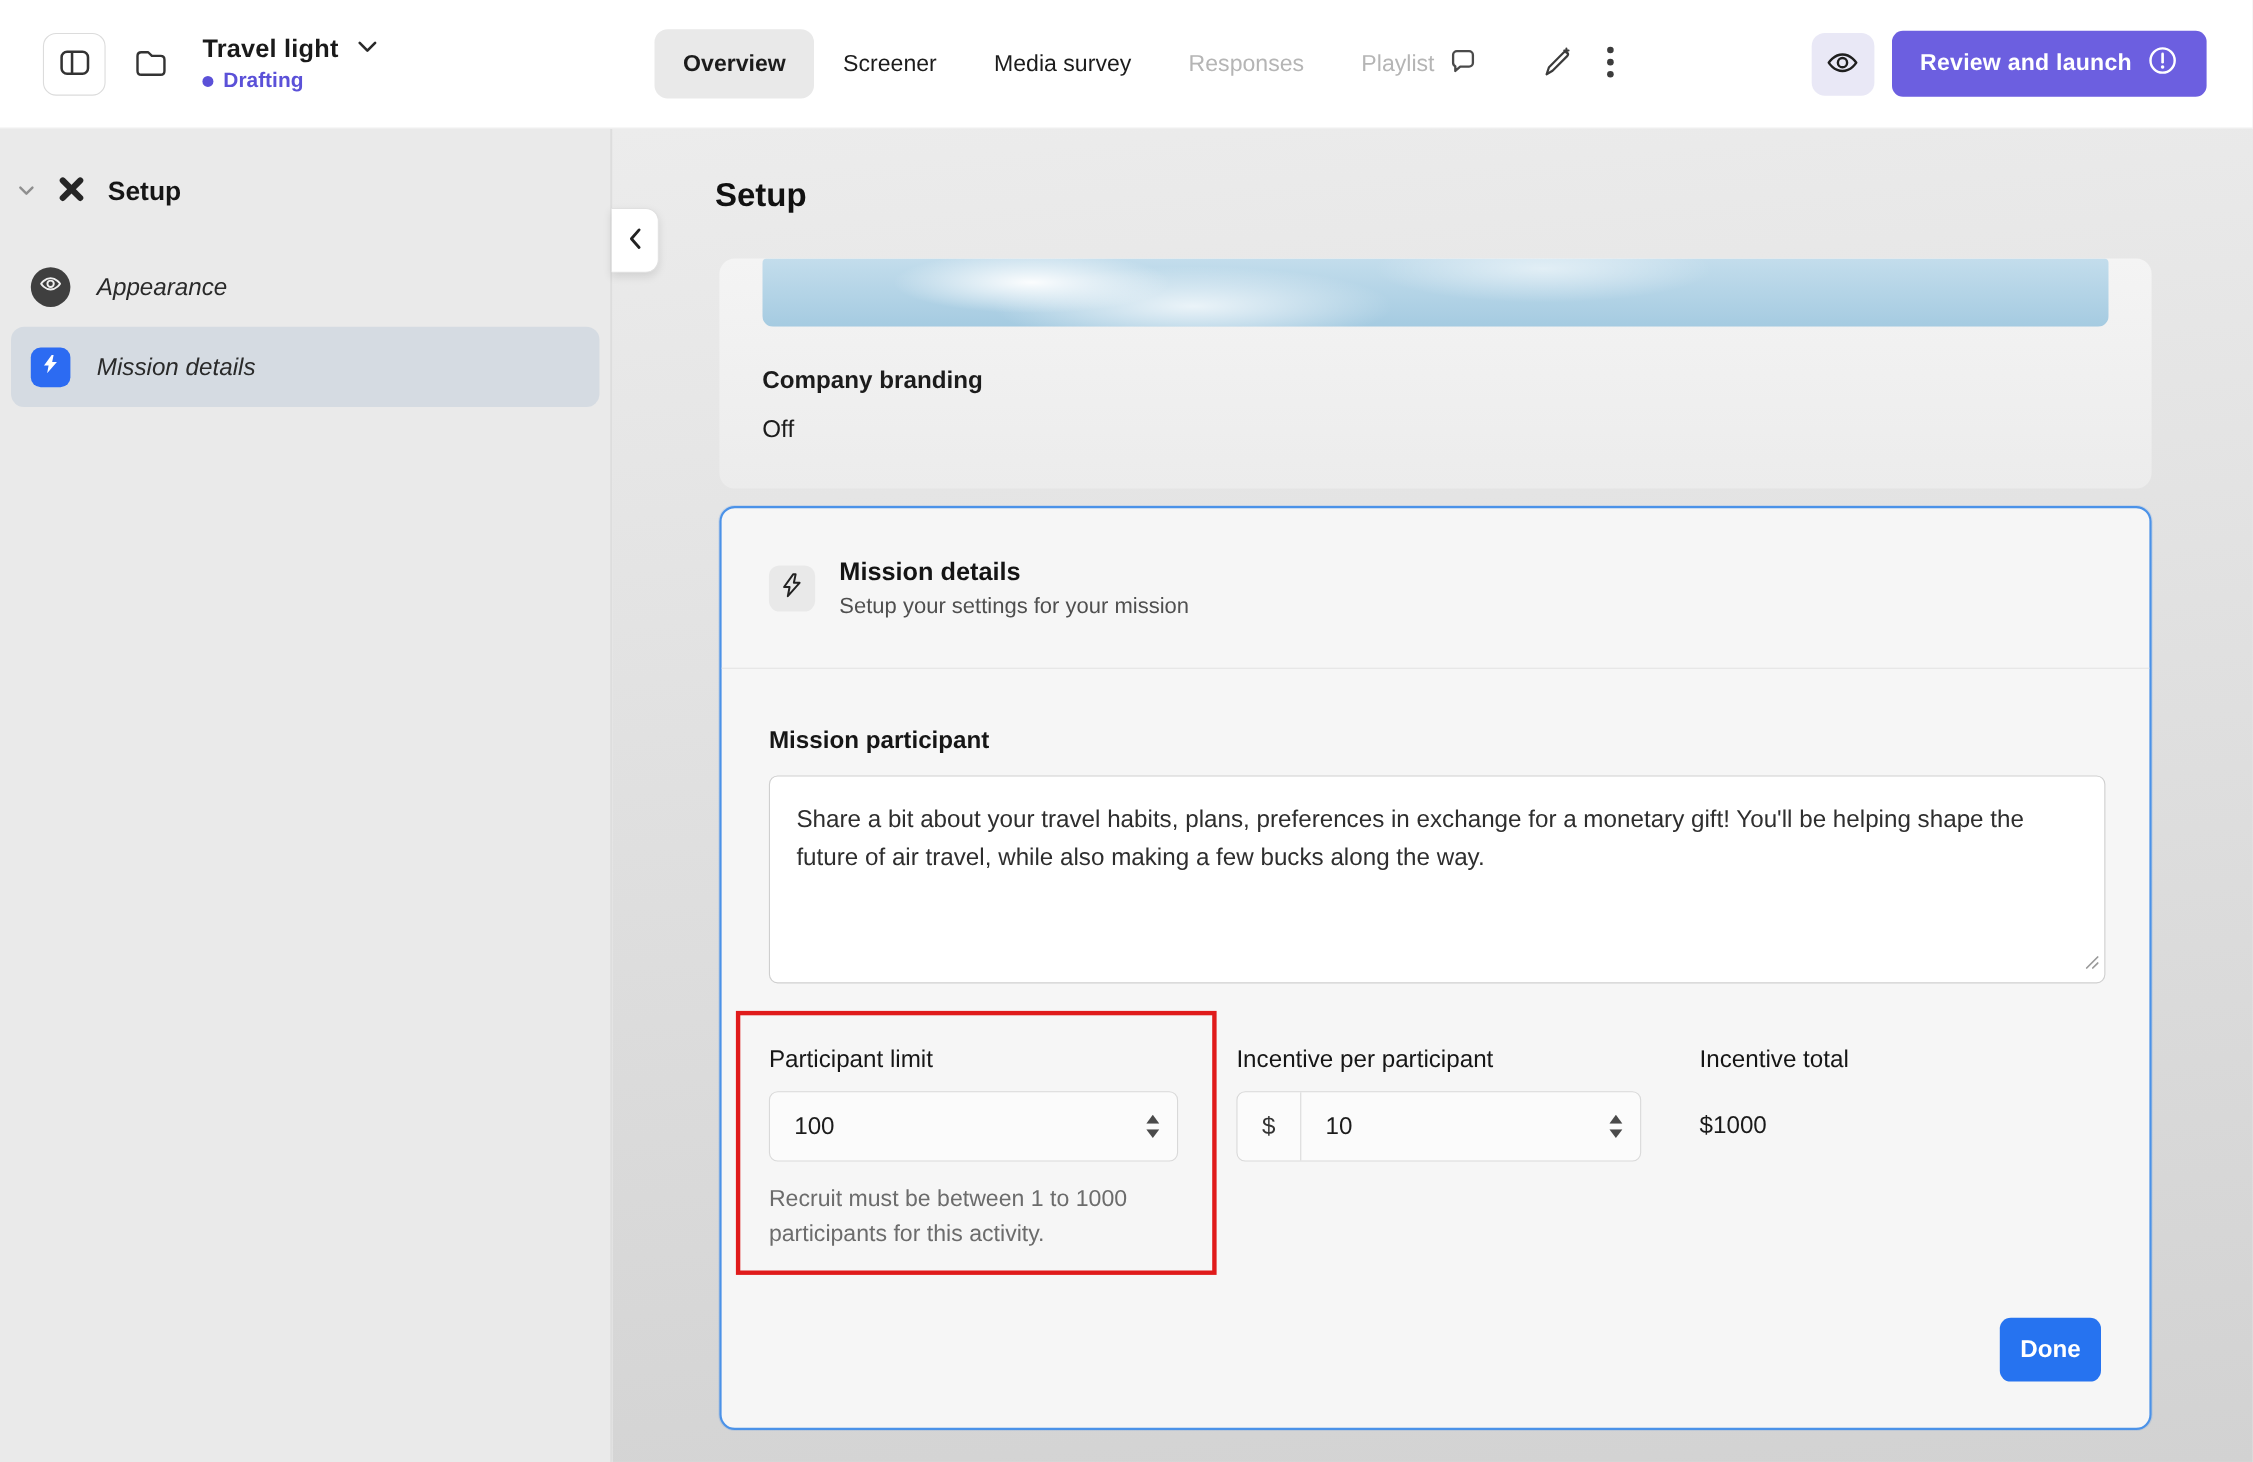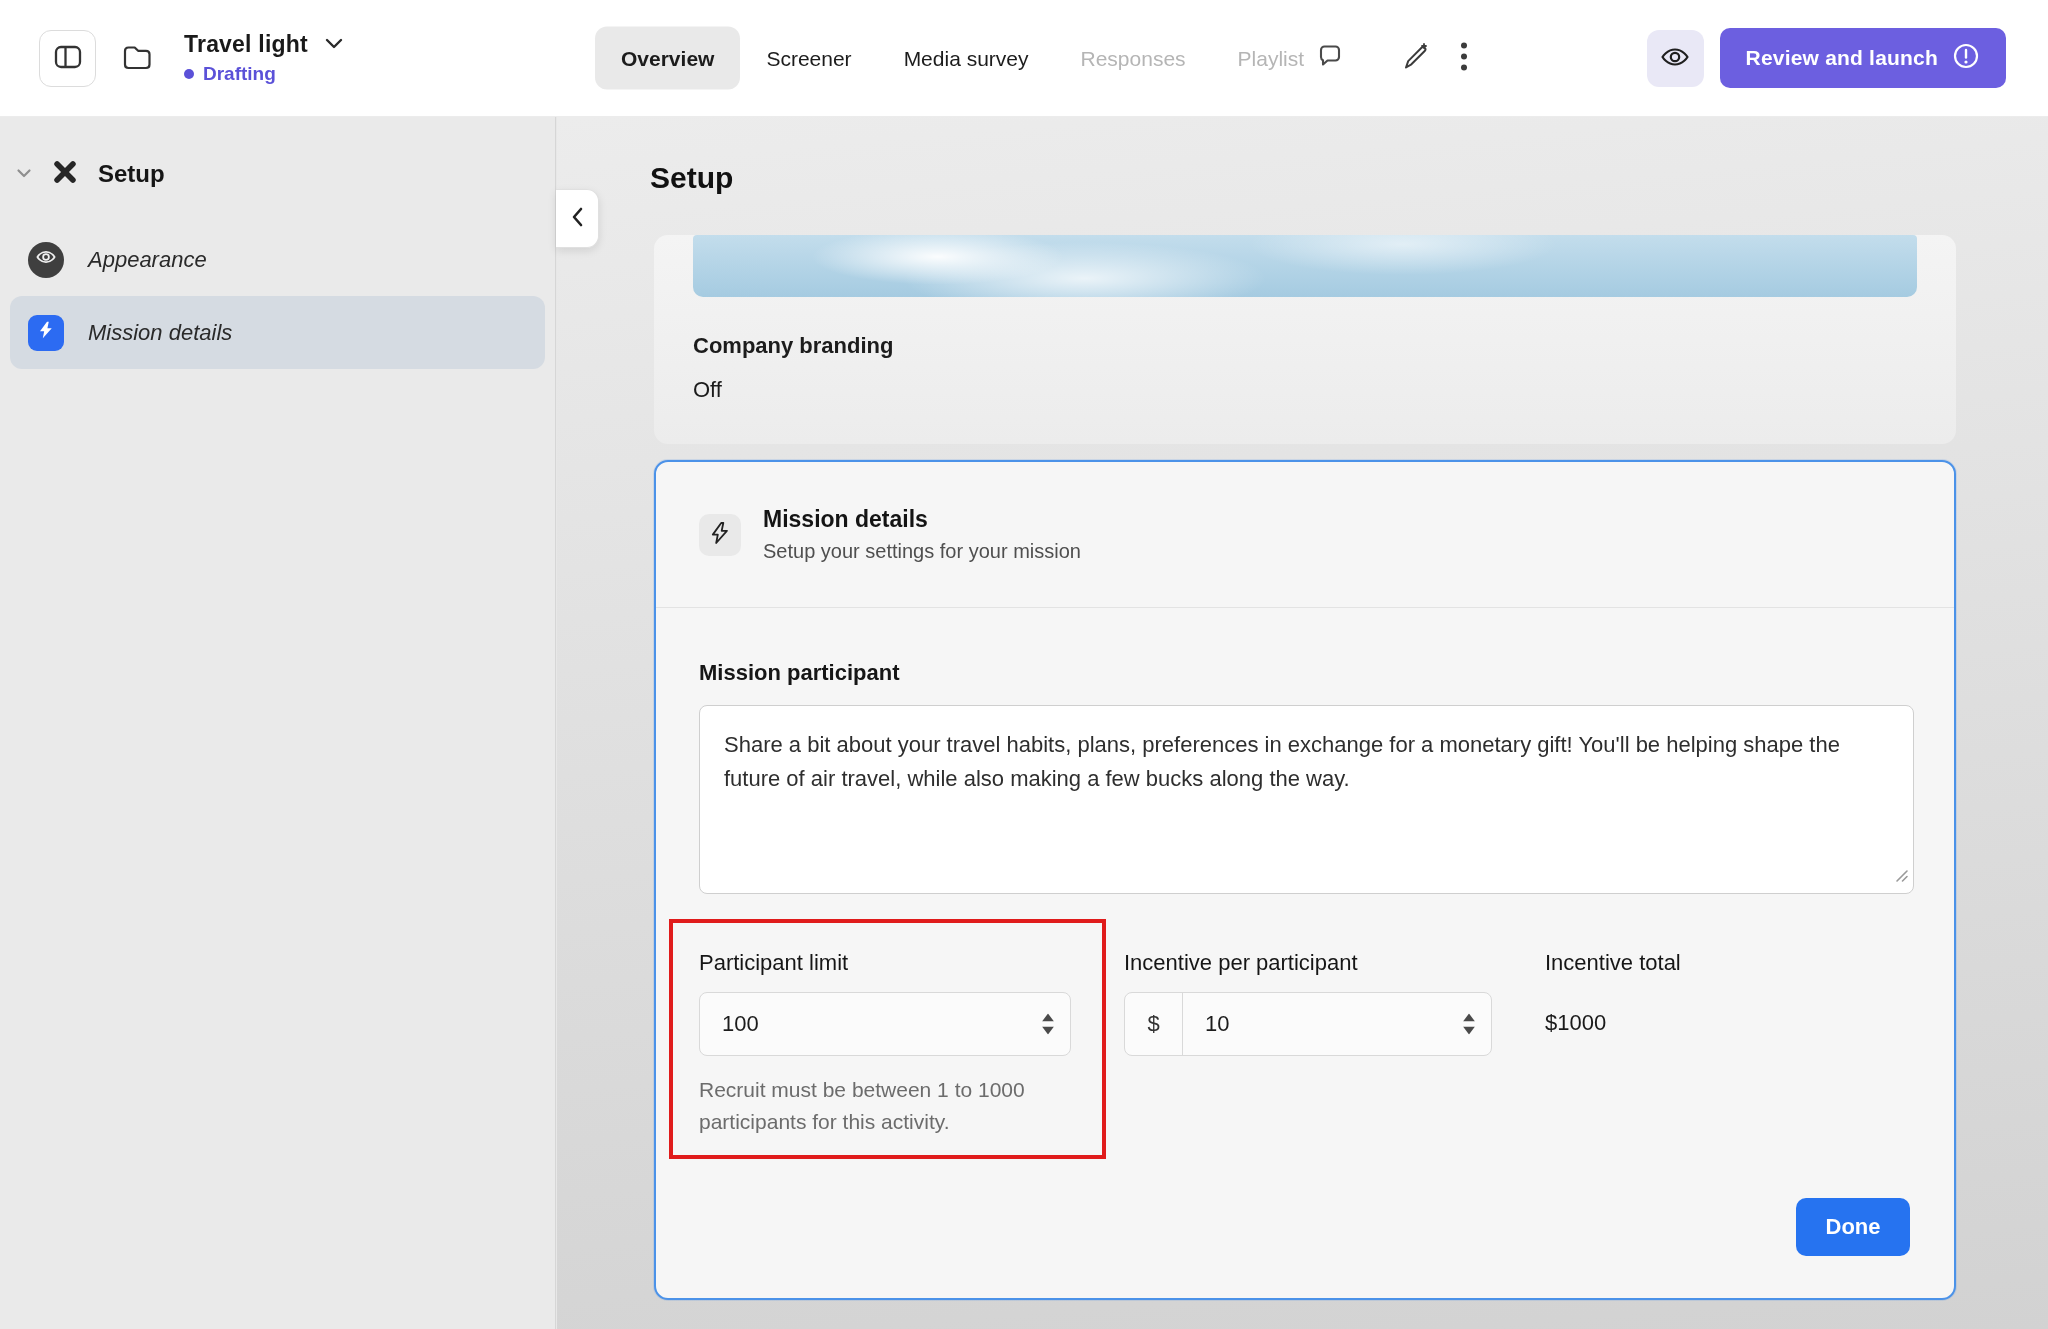--- a/index.html
+++ b/index.html
@@ -132,21 +132,21 @@
   .stepper{position:absolute;right:16px;top:50%;transform:translateY(-50%);display:flex;flex-direction:column;gap:5px;cursor:pointer;}
   .helper{margin-top:18px;font-size:21px;line-height:1.5;color:#6c6c6c;}
   .helper.hp{width:345px;}
   .helper.hi{width:365px;}
   .total-value{margin-top:34px;font-size:22px;color:#1a1a1a;}
   .red-annotation{
     position:absolute;left:13px;top:457px;width:437px;height:240px;
     border:4px solid var(--annotation-red);pointer-events:none;z-index:5;
   }
   .done-btn{
-    position:absolute;right:44px;bottom:42px;width:114px;height:58px;border:none;border-radius:10px;
+    position:absolute;right:44px;bottom:42px;width:92px;height:58px;border:none;border-radius:10px;
     background:var(--accent-blue);color:#fff;font-size:22px;font-weight:700;cursor:pointer;font-family:inherit;
   }
 </style>
 </head>
 <body>
 
 <div class="header">
   <div class="left-group">
     <button class="icon-btn-bordered">
       <span>

